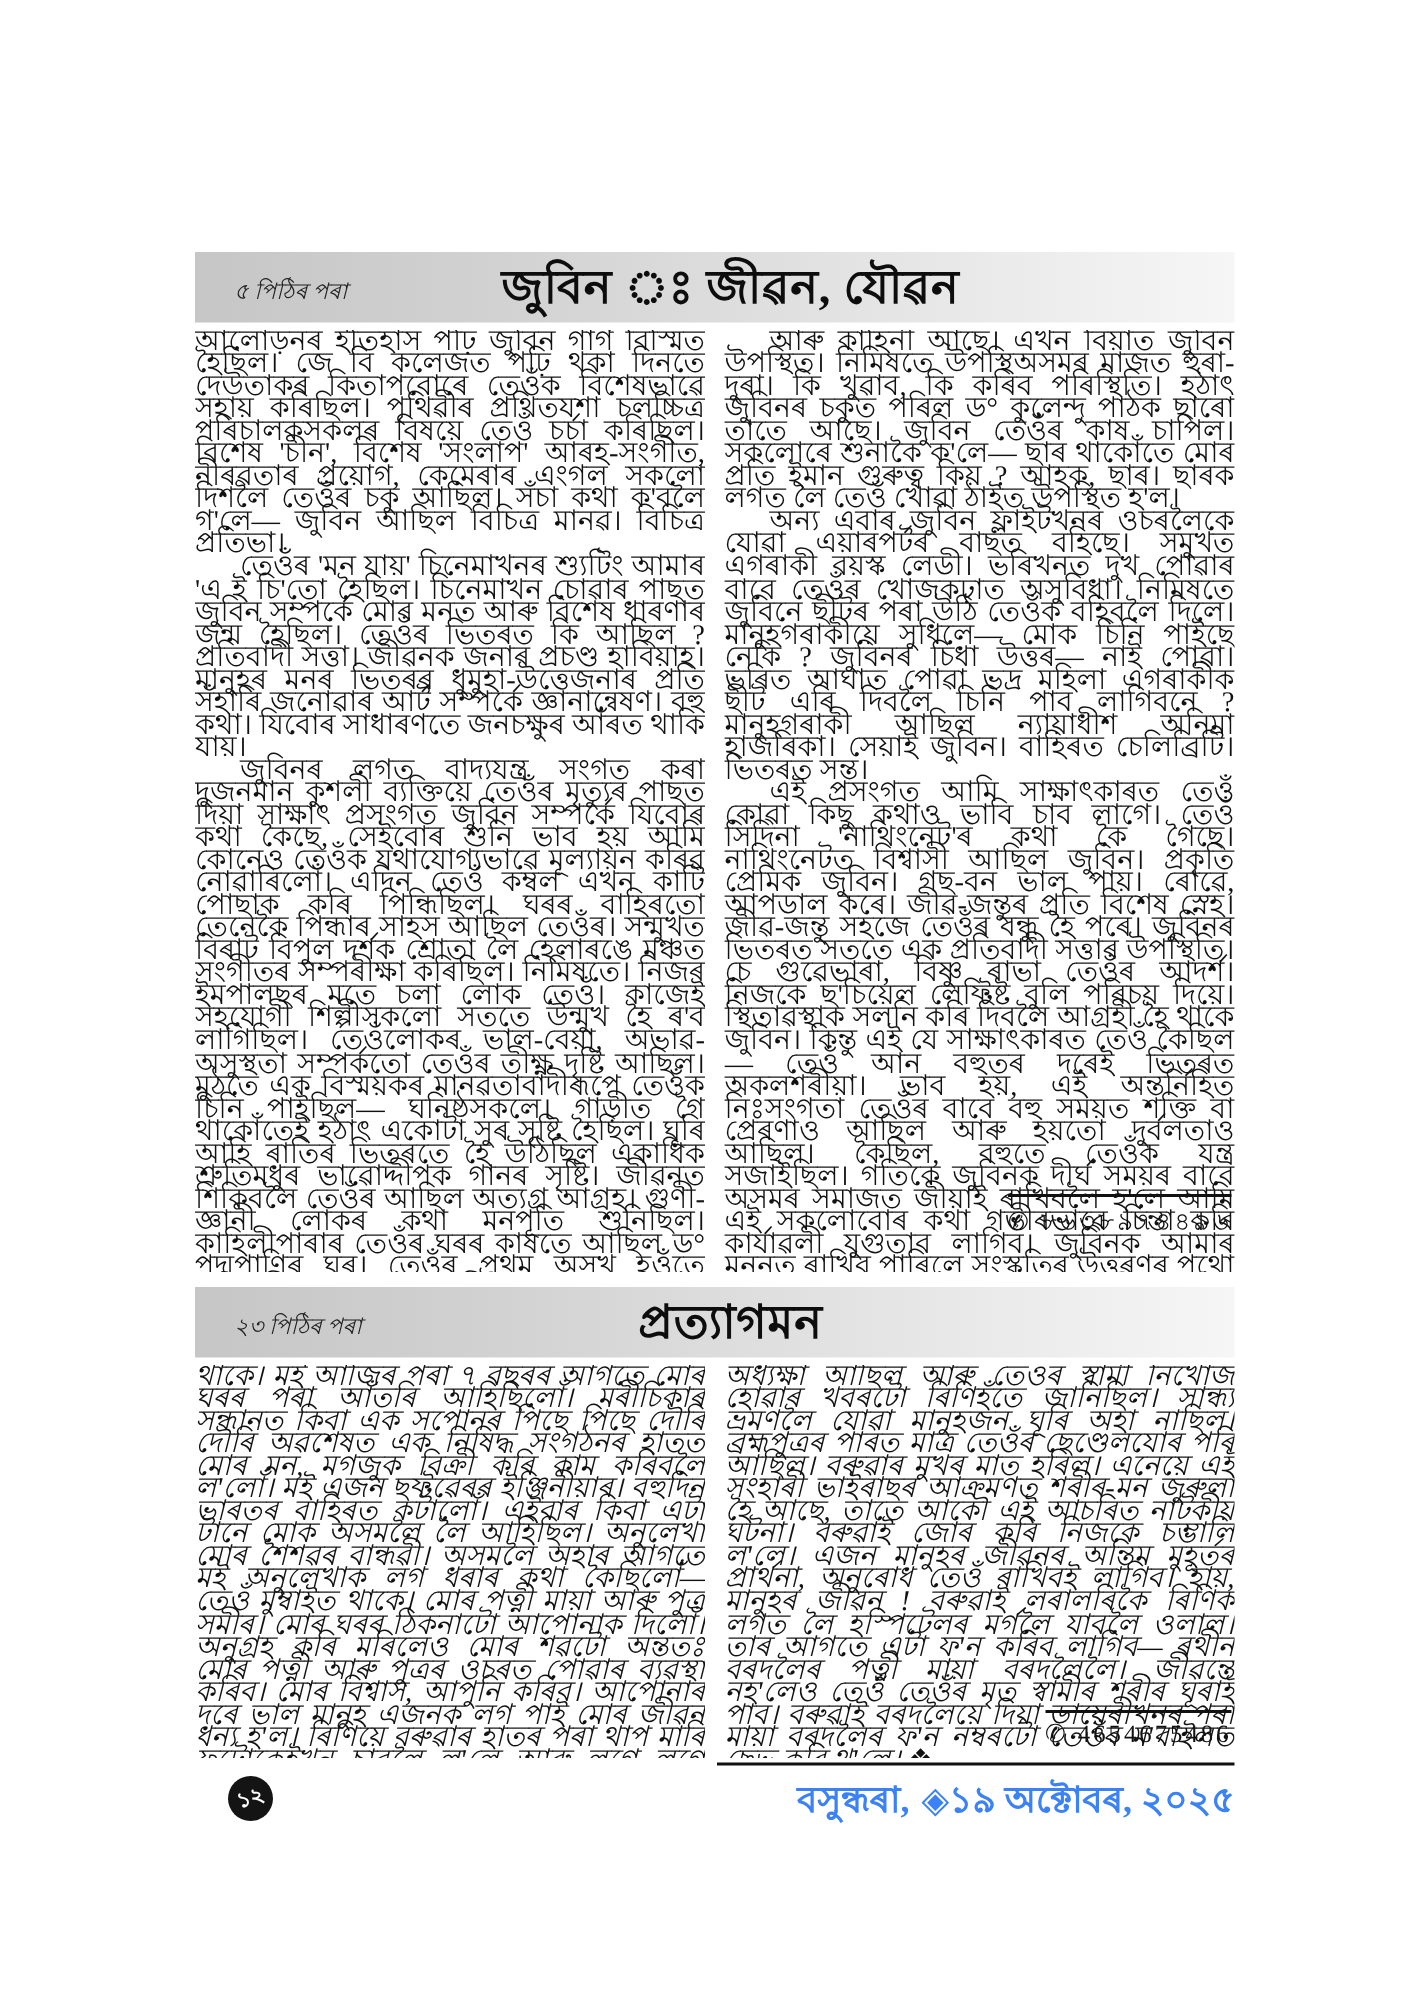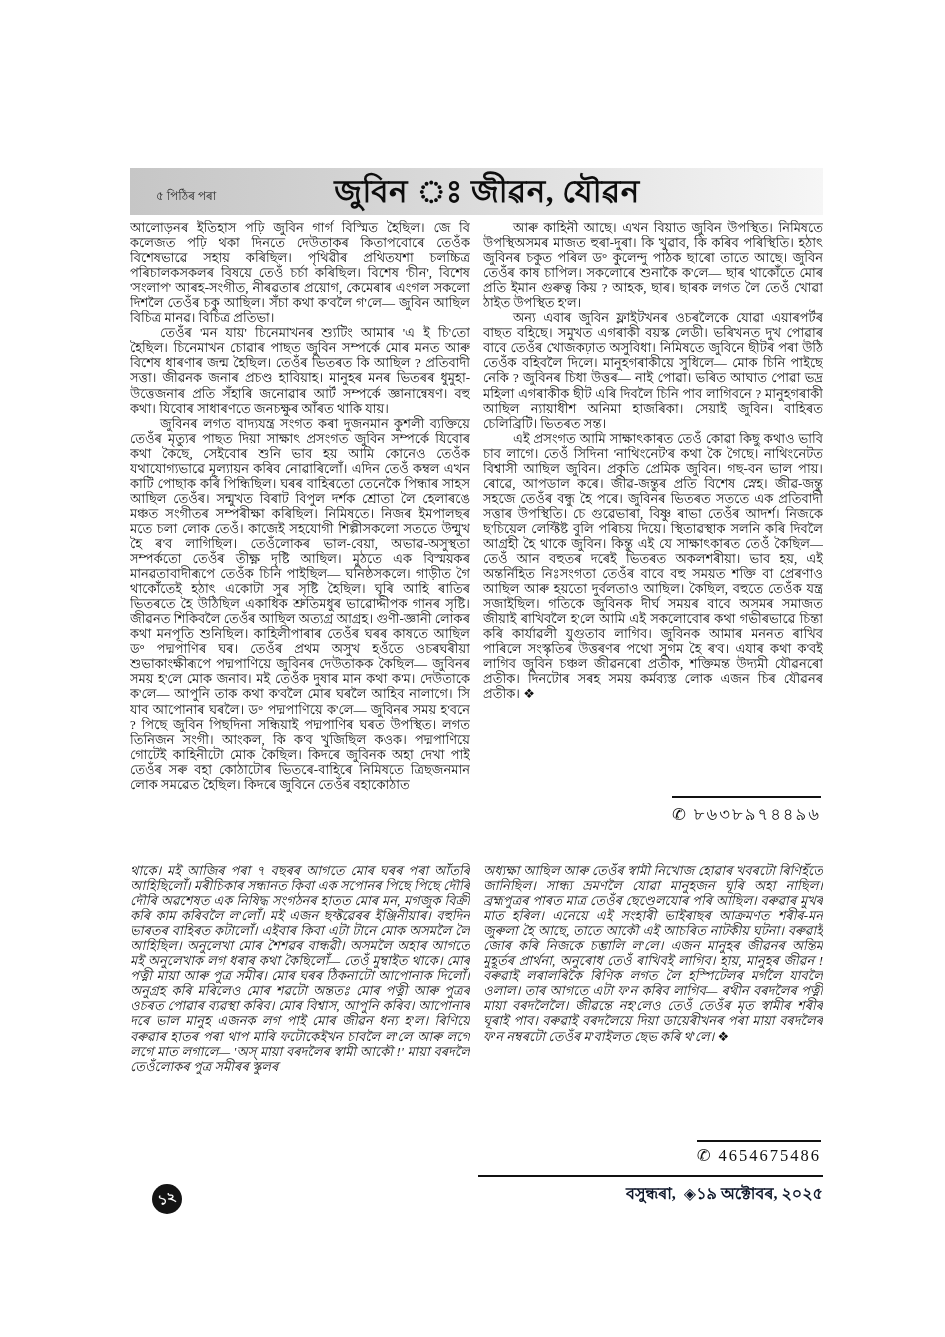--- a/index.html
+++ b/index.html
@@ -11,30 +11,30 @@
   .sheet{position:relative;width:945px;height:1337px;background:#fff;overflow:hidden;}
   .article{position:absolute;left:130px;width:693px;}
   .article-1{top:168px;}
   .article-2{top:858px;}
   .bar{
     position:relative;height:47px;
     background:linear-gradient(90deg,#c6c6c6 0%,#d2d2d2 30%,#e4e4e4 65%,#f6f6f6 100%);
   }
   .cont{
     position:absolute;left:26px;bottom:8px;
-    font-size:12px;color:#222;white-space:nowrap;
+    font-style:italic;font-size:15px;color:#222;white-space:nowrap;
   }
   .title{
     margin:0;text-align:center;font-weight:bold;color:#0d0d0d;
     font-size:31px;line-height:47px;letter-spacing:0.5px;padding-left:21px;
   }
   .cols{display:flex;gap:13px;margin-top:5px;}
   .col{
     width:340px;text-align:justify;
-    font-size:13px;line-height:15.05px;overflow:hidden;
+    font-size:19px;line-height:15.05px;overflow:hidden;
   }
   .article-1 .col{height:628px;}
   .article-2 .col{height:262px;font-style:italic;}
   .col p{margin:0;text-indent:30px;}
   .col p.noindent{text-indent:0;}
   .phone{
     position:absolute;right:2px;text-align:left;
     font-size:16.5px;letter-spacing:2px;white-space:nowrap;
   }
   .phone .rule-top{
@@ -46,21 +46,21 @@
   .footer-rule{position:absolute;left:478px;top:1175px;width:345px;height:2px;background:#111;}
   .page-badge{
     position:absolute;left:152px;top:1184px;width:30px;height:30px;
     background:#141414;border-radius:50%;color:#fff;
     display:flex;align-items:center;justify-content:center;
     font-size:14px;font-weight:bold;
   }
   .page-badge span{display:inline-block;transform:rotate(-18deg);}
   .footer-text{
     position:absolute;right:122px;top:1181px;
-    font-size:16px;font-weight:bold;white-space:nowrap;color:#0f172a;
+    font-size:24px;font-weight:bold;white-space:nowrap;color:#3b82f6;
   }
   .footer-text .pub{margin-right:8px;}
 </style>
 </head>
 <body>
 
 <div class="sheet">
 
   <section class="article article-1">
     <header class="bar">
@@ -80,20 +80,24 @@
       </div>
     </div>
     <div class="phone">
       <span class="rule-top">
         <span class="phone-icon">✆</span><span>৮৬৩৮৯৭৪৪৯৬</span>
       </span>
     </div>
   </section>
 
   <section class="article article-2">
+    <header class="bar">
+      <span class="cont">২৩ পিঠিৰ পৰা</span>
+      <h1 class="title">প্ৰত্যাগমন</h1>
+    </header>
     <div class="cols">
       <div class="col">
         <p class="noindent">থাকে। মই আজিৰ পৰা ৭ বছৰৰ আগতে মোৰ ঘৰৰ পৰা আঁতৰি আহিছিলোঁ। মৰীচিকাৰ সন্ধানত কিবা এক সপোনৰ পিছে পিছে দৌৰি দৌৰি অৱশেষত এক নিষিদ্ধ সংগঠনৰ হাতত মোৰ মন, মগজুক বিক্ৰী কৰি কাম কৰিবলৈ ল'লোঁ। মই এজন ছফ্টৱেৰৰ ইঞ্জিনীয়াৰ। বহুদিন ভাৰতৰ বাহিৰত কটালোঁ। এইবাৰ কিবা এটা টানে মোক অসমলৈ লৈ আহিছিল। অনুলেখা মোৰ শৈশৱৰ বান্ধৱী। অসমলৈ অহাৰ আগতে মই অনুলেখাক লগ ধৰাৰ কথা কৈছিলোঁ— তেওঁ মুম্বাইত থাকে। মোৰ পত্নী মায়া আৰু পুত্ৰ সমীৰ। মোৰ ঘৰৰ ঠিকনাটো আপোনাক দিলোঁ। অনুগ্ৰহ কৰি মৰিলেও মোৰ শৱটো অন্ততঃ মোৰ পত্নী আৰু পুত্ৰৰ ওচৰত পোৱাৰ ব্যৱস্থা কৰিব। মোৰ বিশ্বাস, আপুনি কৰিব। আপোনাৰ দৰে ভাল মানুহ এজনক লগ পাই মোৰ জীৱন ধন্য হ'ল। ৰিণিয়ে বৰুৱাৰ হাতৰ পৰা থাপ মাৰি ফটোকেইখন চাবলৈ ল'লে আৰু লগে লগে মাত লগালে— 'অস্ মায়া বৰদলৈৰ স্বামী আকৌ !' মায়া বৰদলৈ তেওঁলোকৰ পুত্ৰ সমীৰৰ স্কুলৰ</p>
       </div>
       <div class="col">
         <p class="noindent">অধ্যক্ষা আছিল আৰু তেওঁৰ স্বামী নিখোজ হোৱাৰ খবৰটো ৰিণিহঁতে জানিছিল। সান্ধ্য ভ্ৰমণলৈ যোৱা মানুহজন ঘূৰি অহা নাছিল। ব্ৰহ্মপুত্ৰৰ পাৰত মাত্ৰ তেওঁৰ ছেণ্ডেলযোৰ পৰি আছিল। বৰুৱাৰ মুখৰ মাত হৰিল। এনেয়ে এই সংহাৰী ভাইৰাছৰ আক্ৰমণত শৰীৰ-মন জুৰুলা হৈ আছে, তাতে আকৌ এই আচৰিত নাটকীয় ঘটনা। বৰুৱাই জোৰ কৰি নিজকে চম্ভালি ল'লে। এজন মানুহৰ জীৱনৰ অন্তিম মুহূৰ্তৰ প্ৰাৰ্থনা, অনুৰোধ তেওঁ ৰাখিবই লাগিব। হায়, মানুহৰ জীৱন ! বৰুৱাই লৰালৰিকৈ ৰিণিক লগত লৈ হস্পিটেলৰ মৰ্গলৈ যাবলৈ ওলাল। তাৰ আগতে এটা ফ'ন কৰিব লাগিব— ৰথীন বৰদলৈৰ পত্নী মায়া বৰদলৈলৈ। জীৱন্তে নহ'লেও তেওঁ তেওঁৰ মৃত স্বামীৰ শৰীৰ ঘূৰাই পাব। বৰুৱাই বৰদলৈয়ে দিয়া ডায়েৰীখনৰ পৰা মায়া বৰদলৈৰ ফ'ন নম্বৰটো তেওঁৰ ম'বাইলত ছেভ কৰি থ'লে। ❖</p>
       </div>
     </div>
     <div class="phone">
       <span class="rule-top">

